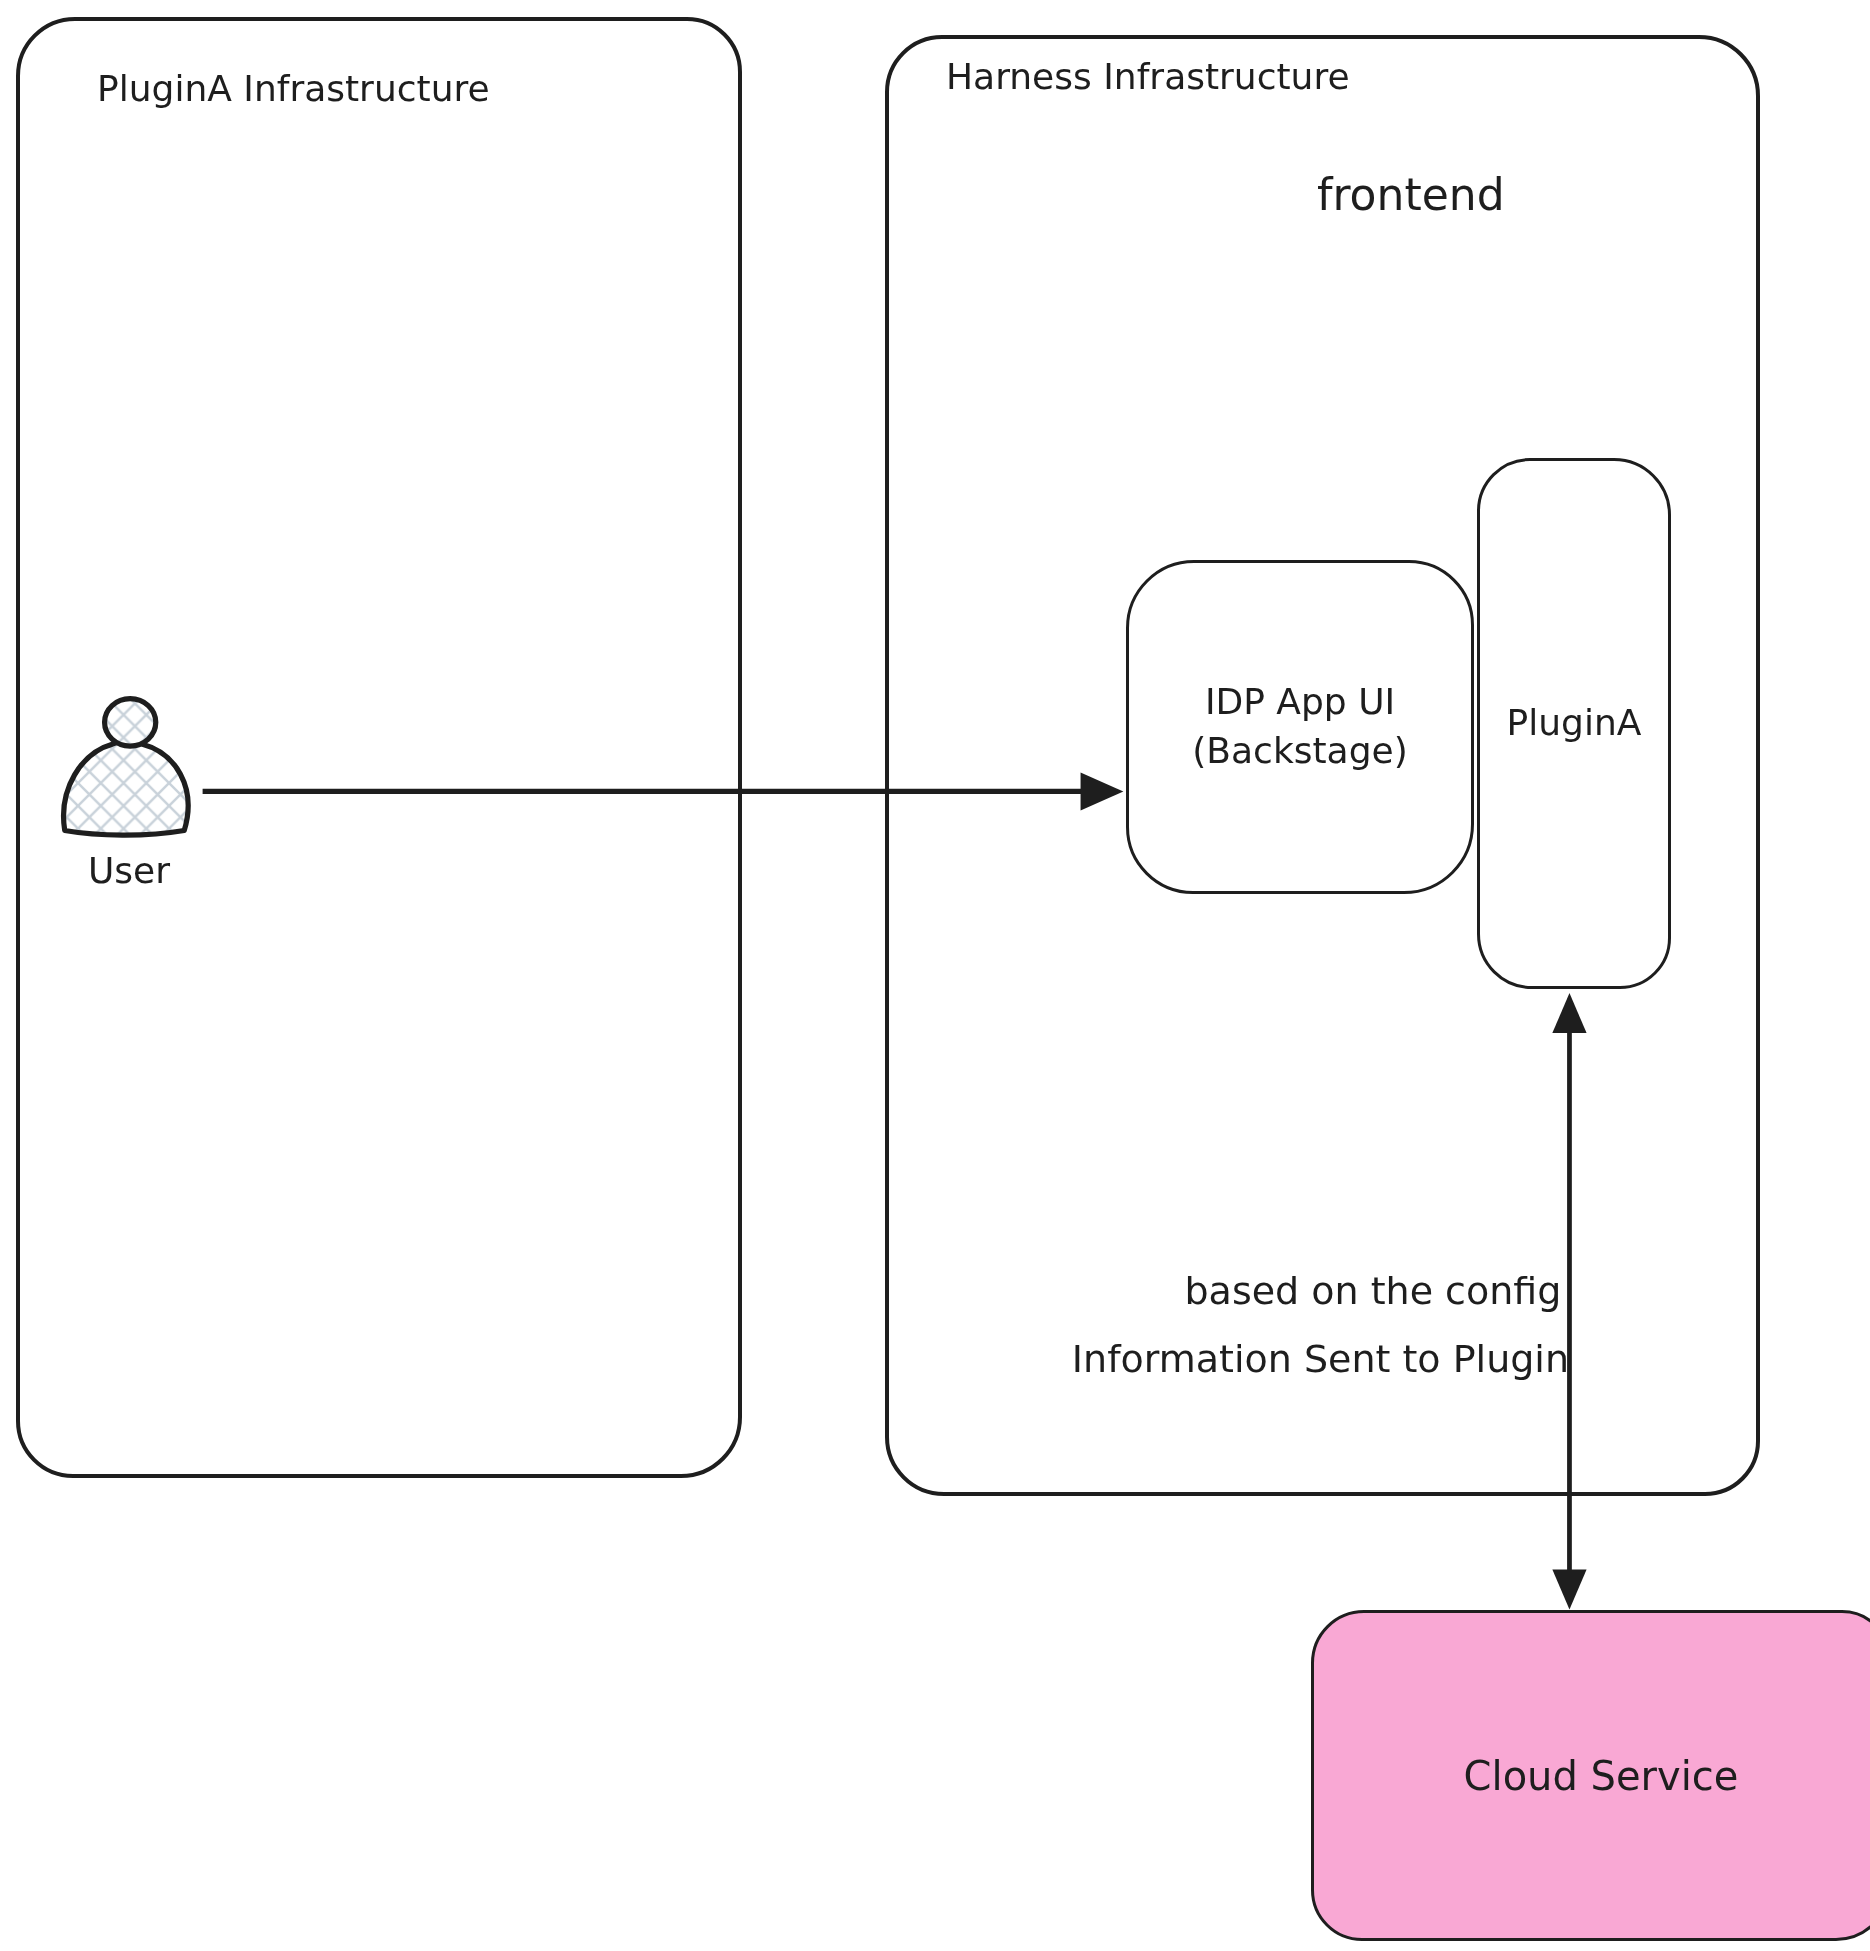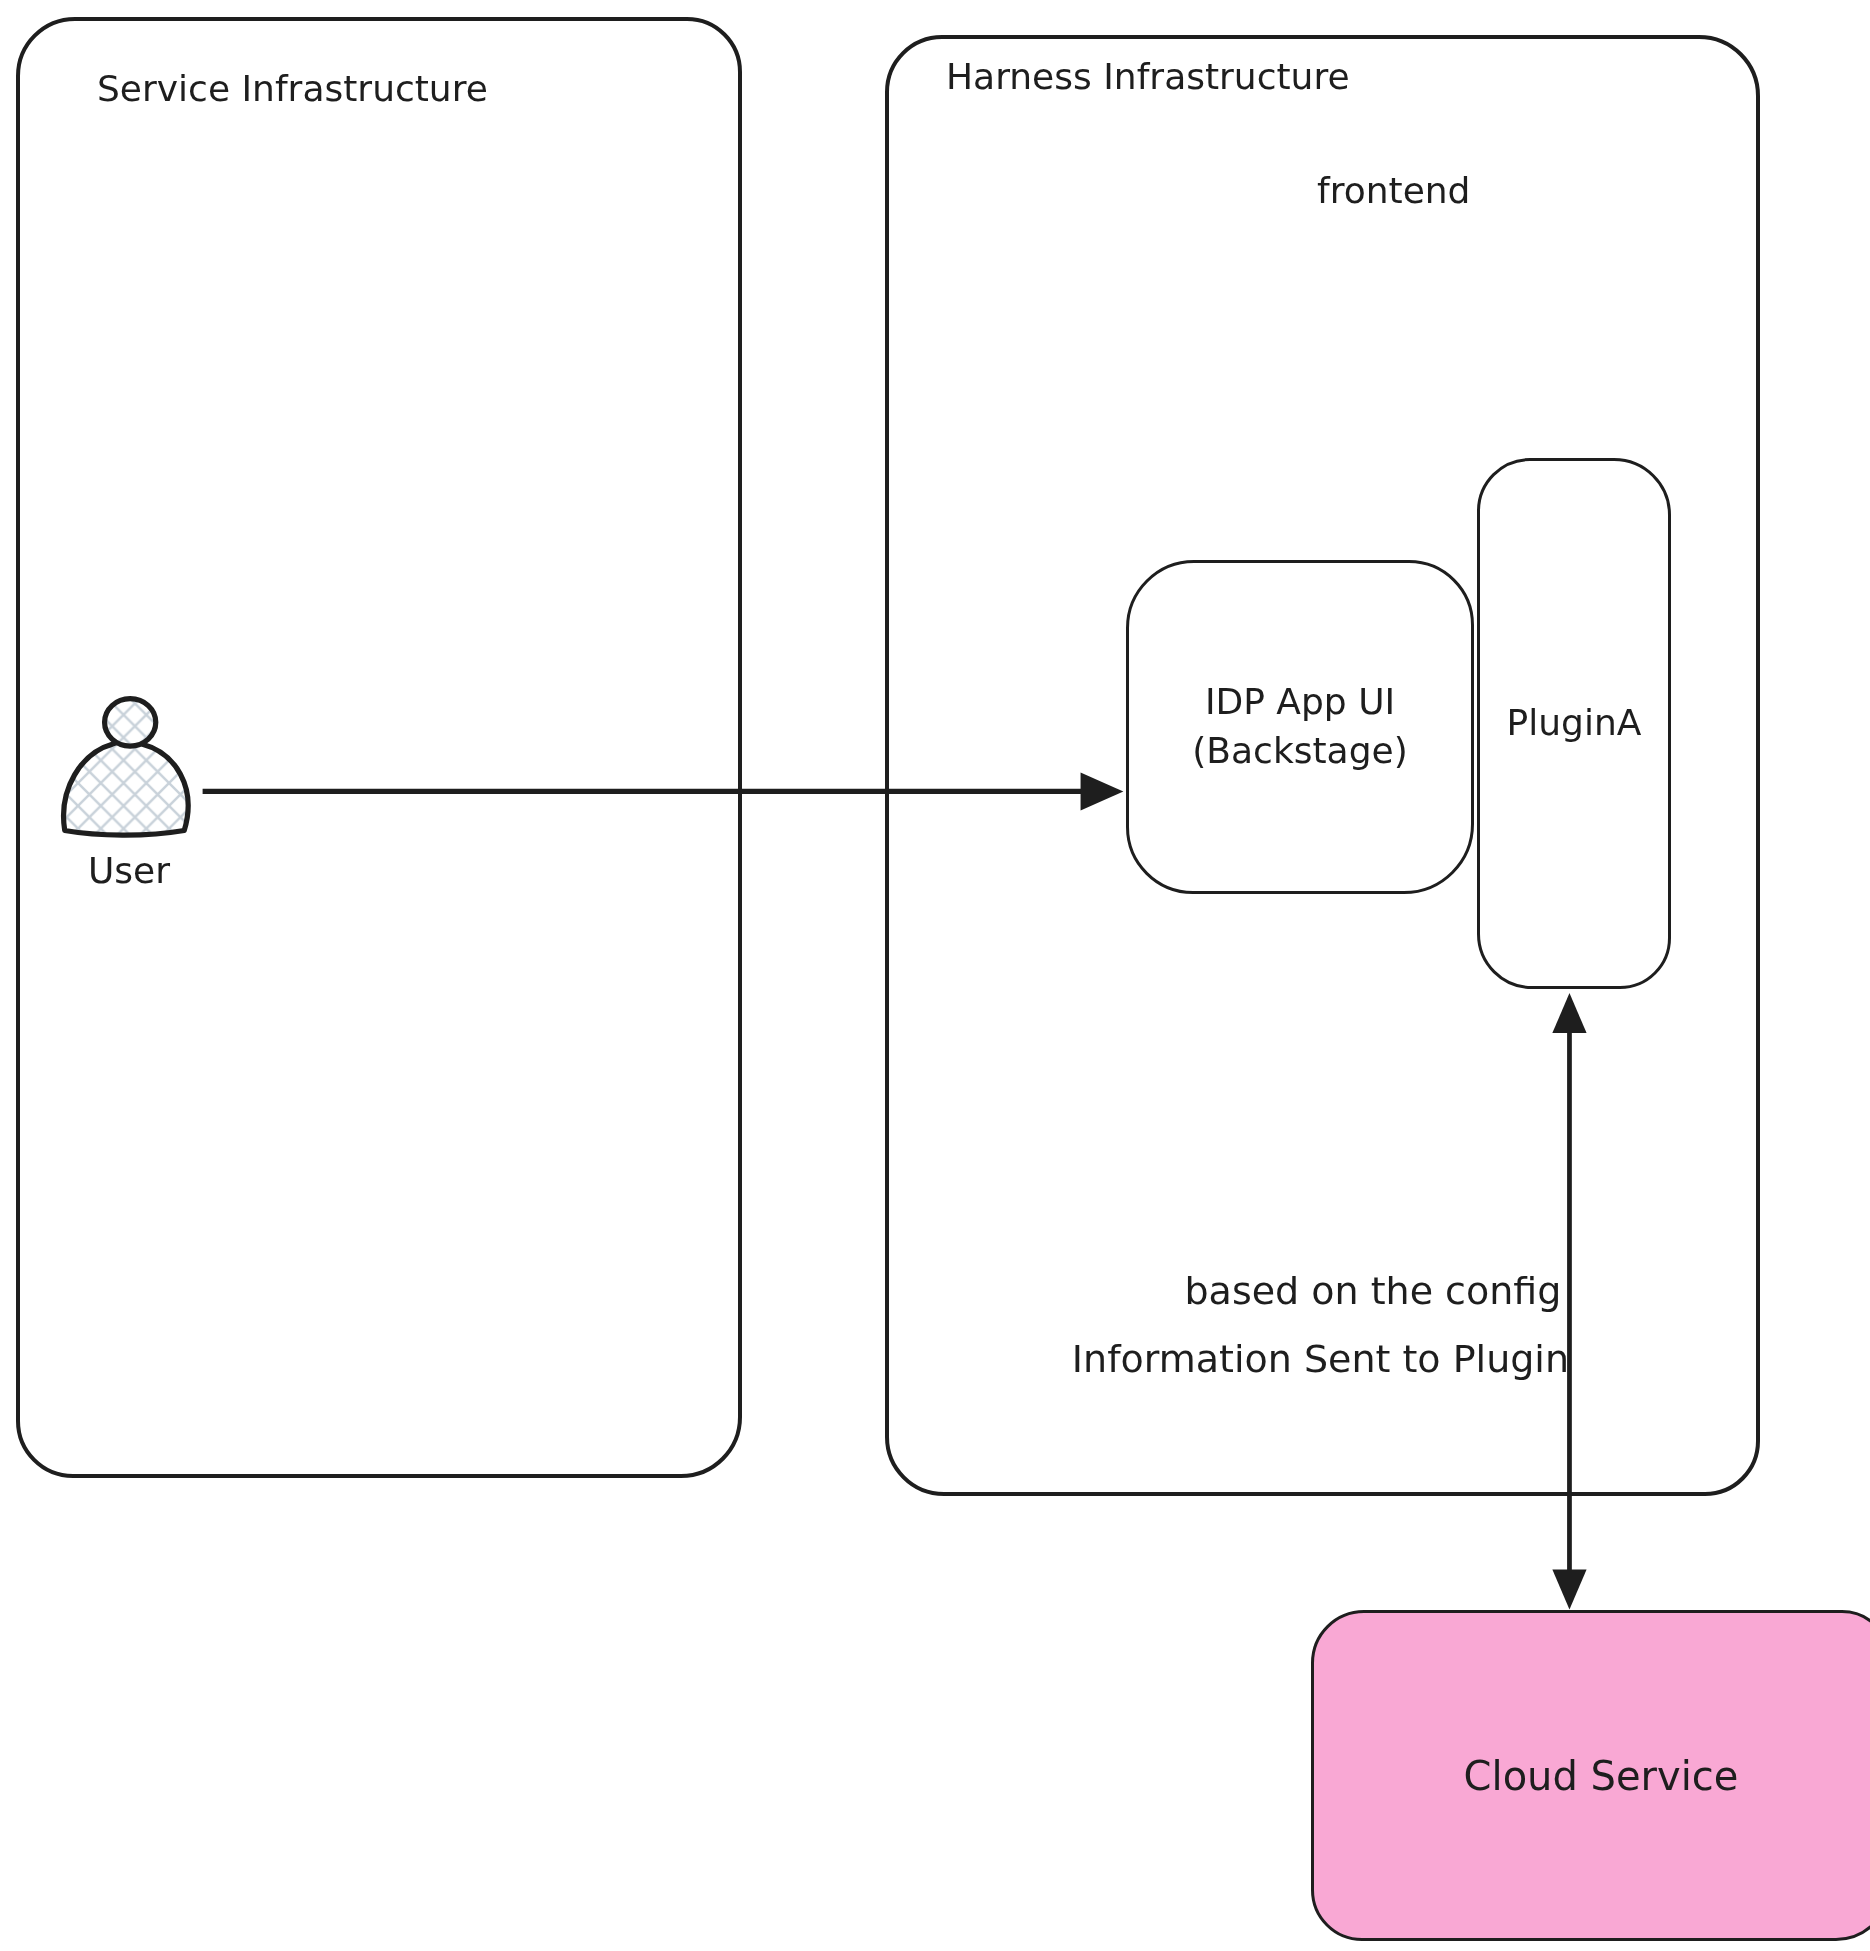--- a/index.html
+++ b/index.html
@@ -25,21 +25,21 @@
     align-items: center;
     justify-content: center;
     text-align: center;
   }
   .label {
     position: absolute;
     white-space: nowrap;
     line-height: 1.2;
   }
   .box-title { font-size: 36px; }
-  .sub-label { font-size: 36px; }
+  .sub-label { font-size: 44px; }
   .user-label { font-size: 36px; }
   .arrow-label-big {
     font-size: 44px;
     font-weight: bold;
     letter-spacing: 1px;
   }
   .node-text { font-size: 36px; line-height: 1.35; }
   .info-label {
     position: absolute;
     left: 951px;
@@ -56,21 +56,21 @@
     left: 0; top: 0;
     pointer-events: none;
   }
 </style>
 </head>
 <body>
 
 <div class="canvas">
 
   <div class="box" style="left:16px; top:17px; width:726px; height:1461px; border-radius:59px 55px 61px 57px;"></div>
-  <div class="label box-title" style="left:97px; top:67px;">Service Infrastructure</div>
+  <div class="label box-title" style="left:97px; top:67px;">PluginA Infrastructure</div>
 
   <div class="box" style="left:885px; top:35px; width:875px; height:1461px; border-radius:57px 61px 55px 59px;"></div>
   <div class="label box-title" style="left:946px; top:55px;">Harness Infrastructure</div>
   <div class="label sub-label" style="left:1317px; top:169px;">frontend</div>
 
   <div class="box node" style="left:1477px; top:458px; width:194px; height:531px; border-radius:53px 57px 51px 55px;">
     <span class="node-text">PluginA</span>
   </div>
 
   <div class="box node" style="left:1126px; top:560px; width:348px; height:334px; border-radius:68px 65px 70px 67px;">

